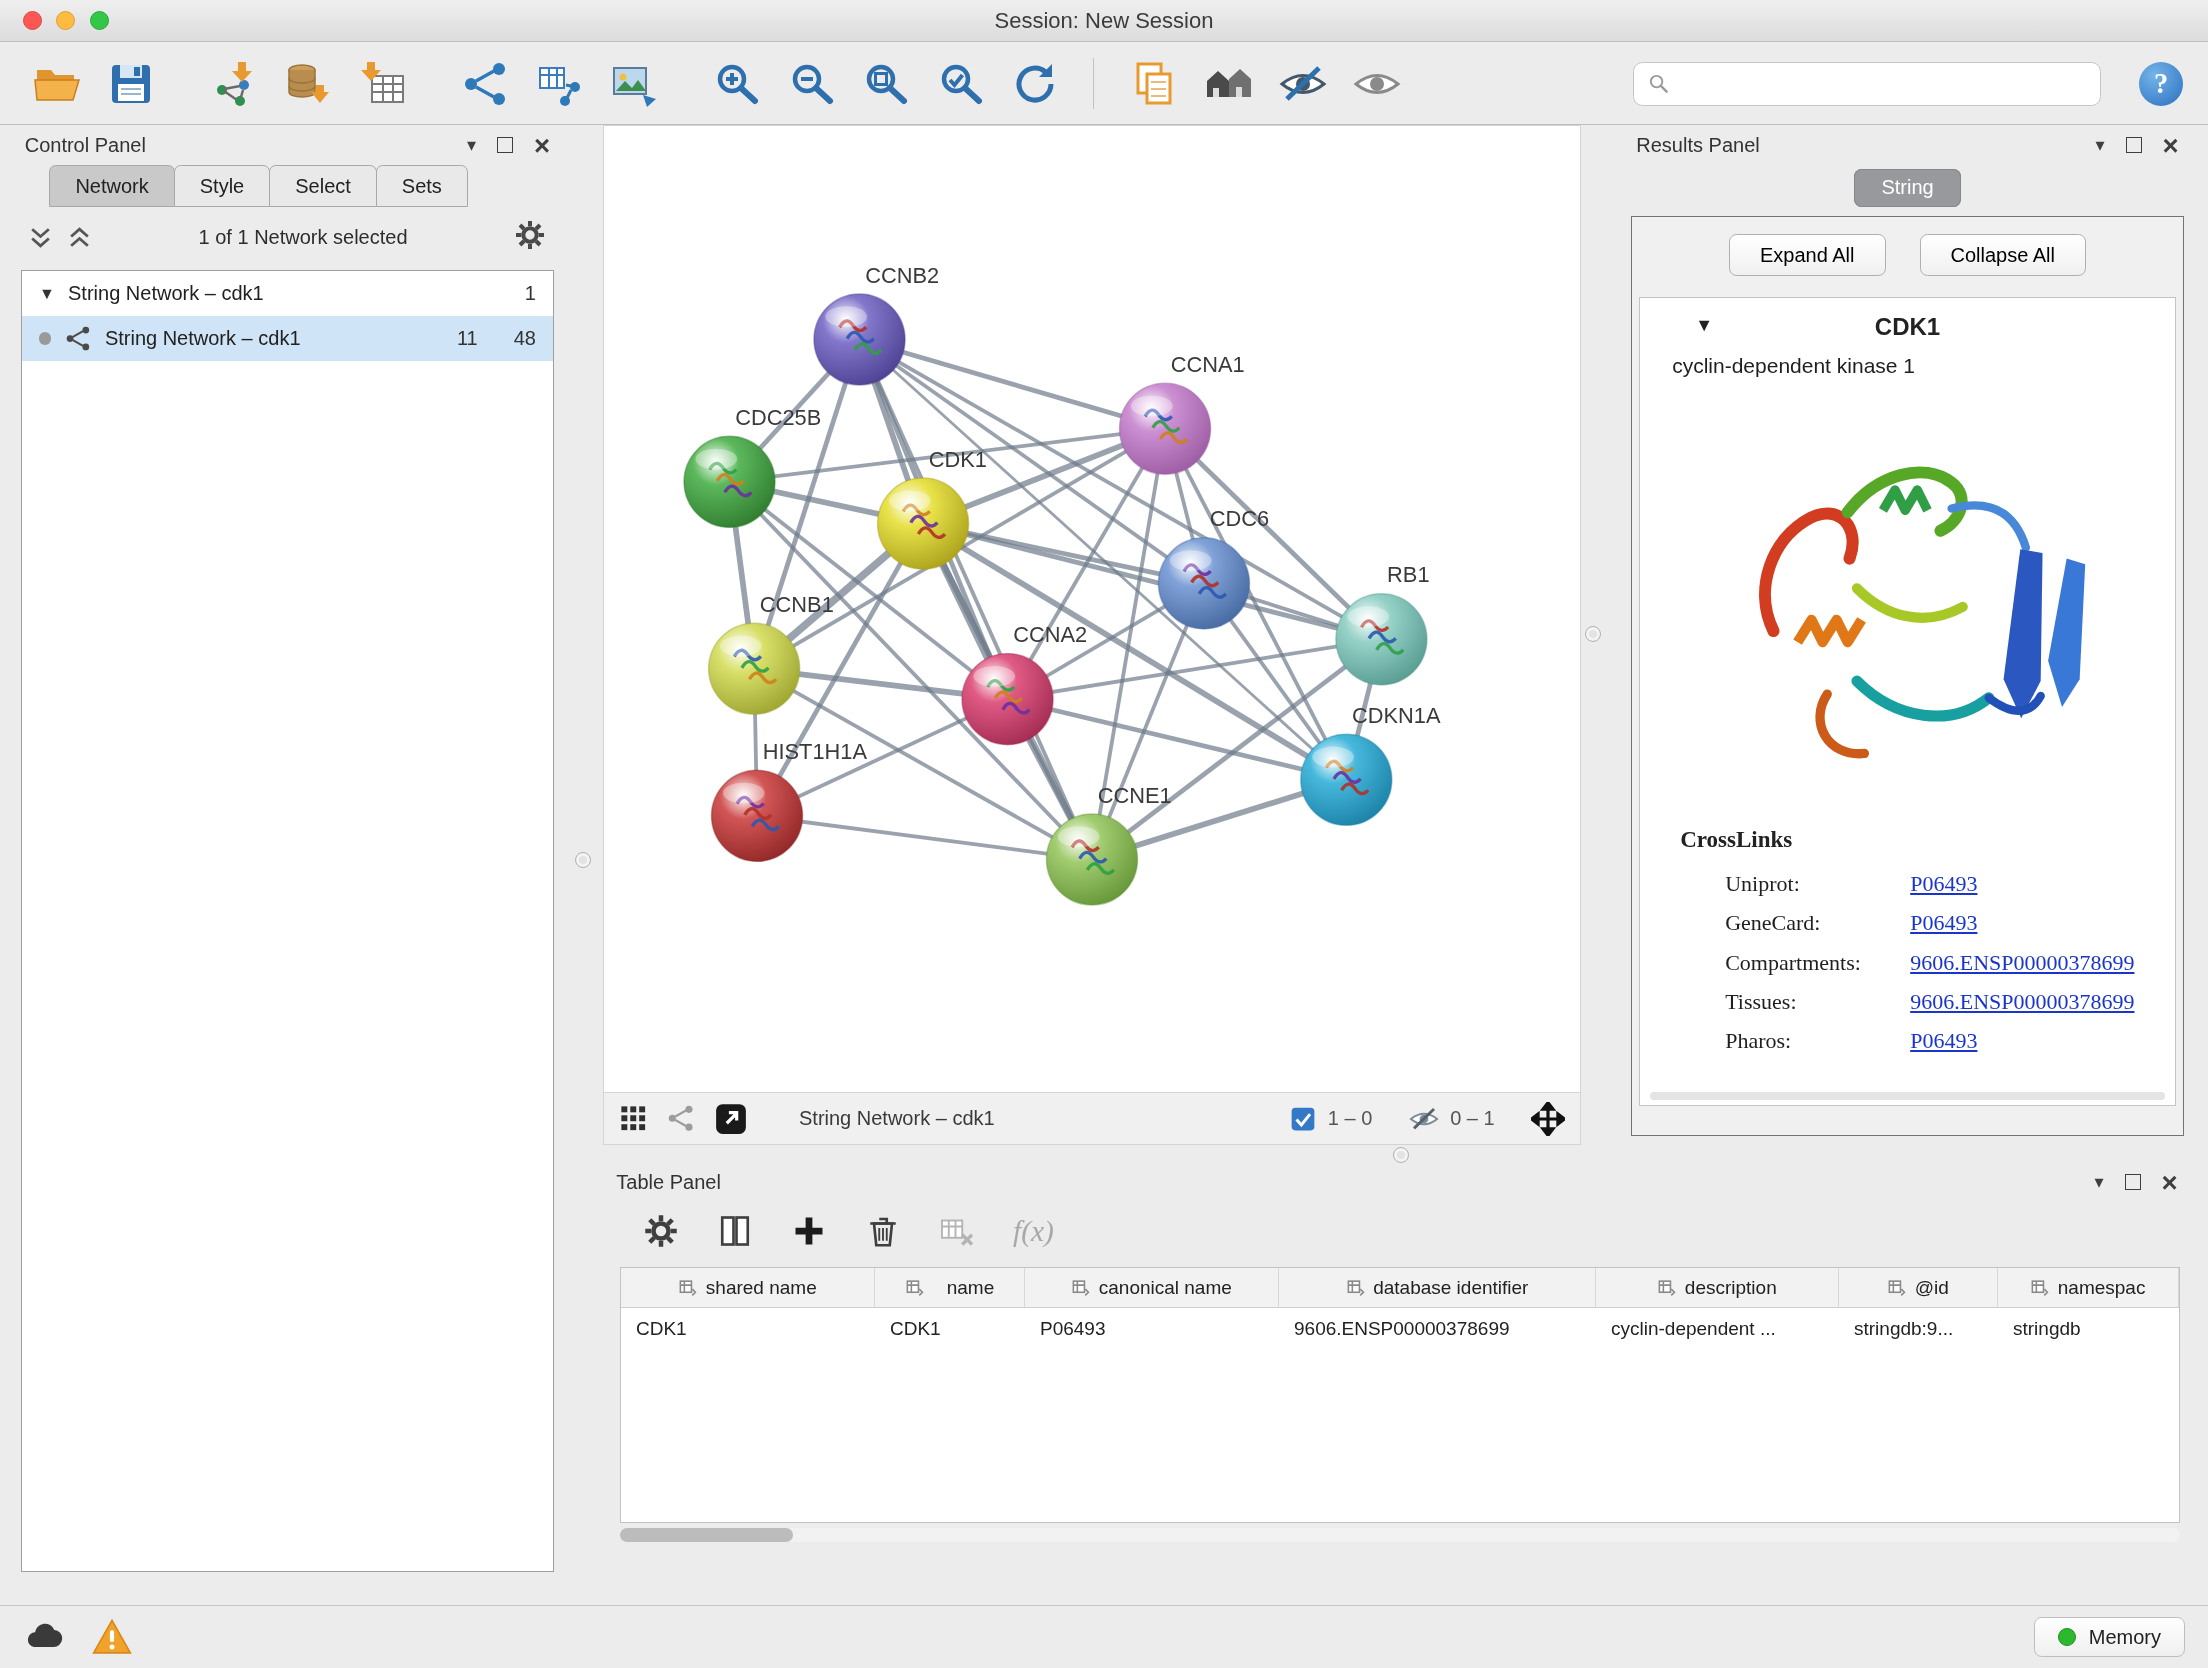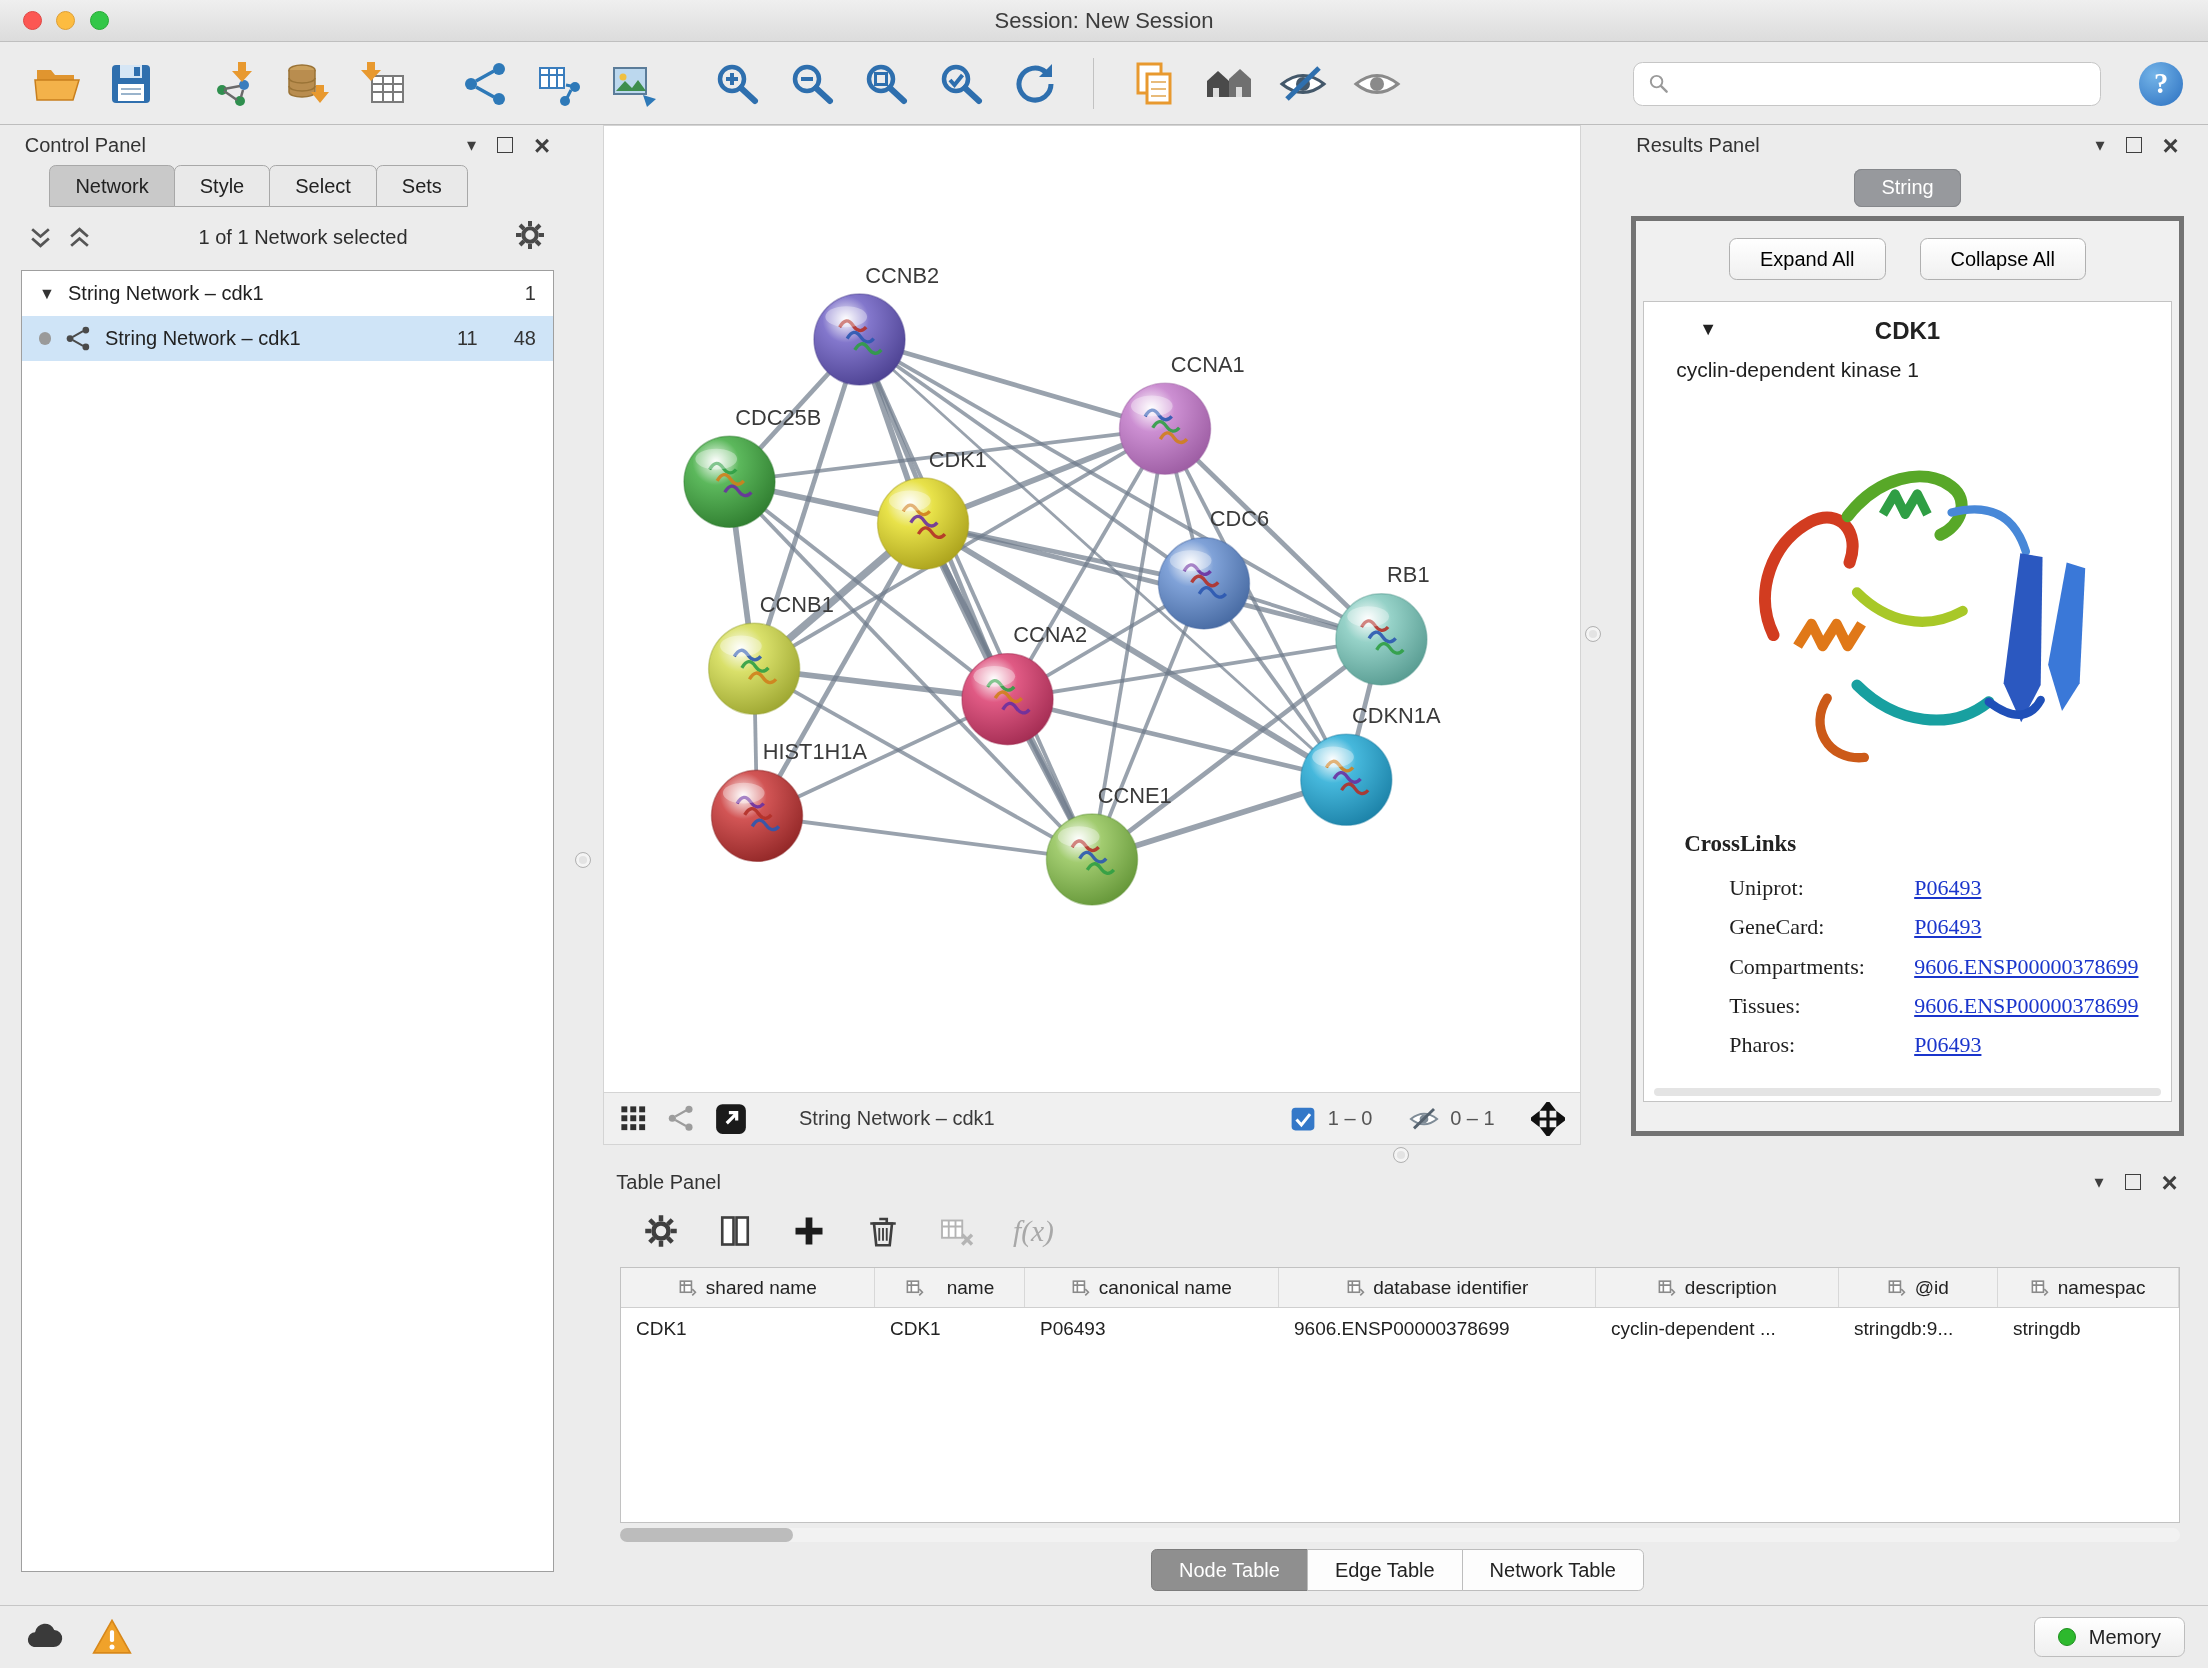--- a/index.html
+++ b/index.html
@@ -70,21 +70,21 @@
   .net-toolbar svg { display:block; }
   .nt-title { margin-left:32px; }
   .nt-right { margin-left:auto; display:flex; align-items:center; gap:11.4px; color:#555; }
   .nt-right .sp { margin-left:25px; }
 
   
   .results-panel { position:absolute; left:1623px; top:125px; width:569px; height:1020px; background:#ececec; }
   .rp-tabrow { display:flex; justify-content:center; margin-top:3.8px; }
   .rp-tab { background:#97999d; color:#fff; font-size:20px; padding:7.6px 27px; border-radius:7.6px;
     box-shadow:inset 0 0 0 1px #85878b; cursor:pointer; }
-  .rp-box { position:absolute; left:7.6px; right:7.6px; top:91px; bottom:9.5px; border:5px solid #737373; background:#f0f0f0; }
+  .rp-box { position:absolute; left:7.6px; right:7.6px; top:91px; bottom:9.5px; border:1px solid #737373; background:#f0f0f0; }
   .rp-actions { display:flex; justify-content:center; gap:34px; padding:17px 0 15px; }
   .rp-btn { background:linear-gradient(#ffffff,#f0f0f0); border:1px solid #b0b0b0; border-radius:7.6px;
     padding:8.6px 30px; font-size:20px; cursor:pointer; font-family:inherit; }
   .rp-section { position:absolute; left:7.6px; right:7.6px; top:80px; bottom:28.5px; background:#fff;
     border:1px solid #c4c4c4; overflow:hidden; }
   .rp-sec-head { position:relative; padding:15px 0 9.5px; text-align:center; font-size:24px; font-weight:bold; }
   .rp-sec-head .tri { position:absolute; left:55px; top:17px; font-size:18px; font-weight:normal; cursor:pointer; }
   .rp-desc { padding:3.8px 0 0 32px; font-size:21px; color:#1f1f1f; }
   .rp-protein { display:block; margin:21px auto 0; }
   .rp-cl-title { font-weight:bold; font-size:23px; margin:28.5px 0 11.4px 40px;
@@ -774,25 +774,20 @@
             <span class="tp-cell" style="width: 317px; flex: 0 0 auto;">9606.ENSP00000378699</span>
             <span class="tp-cell" style="width: 243px; flex: 0 0 auto;">cyclin-dependent ...</span>
             <span class="tp-cell" style="width: 159px; flex: 0 0 auto;">stringdb:9...</span>
             <span class="tp-cell" style="flex: 1 1 0%;">stringdb</span>
           </div>
         </div>
     </div>
     <div class="tp-scroll">
       <div class="tp-thumb"></div>
     </div>
-    <div class="tp-tabs" id="bottom-tabs">
-        <span class="tp-tab active">Node Table</span>
-        <span class="tp-tab">Edge Table</span>
-        <span class="tp-tab">Network Table</span>
-      </div>
   </div>
 
   <div class="statusbar">
     <span class="sb-icon">
         <svg viewBox="0 0 48 48">
           <path d="M13 36a9 9 0 0 1 1.5-17.8 12 12 0 0 1 23-2.7A9.5 9.5 0 0 1 36 36z" fill="#3a3a3a"></path>
         </svg>
       </span>
     <span class="sb-icon">
         <svg viewBox="0 0 48 48">

